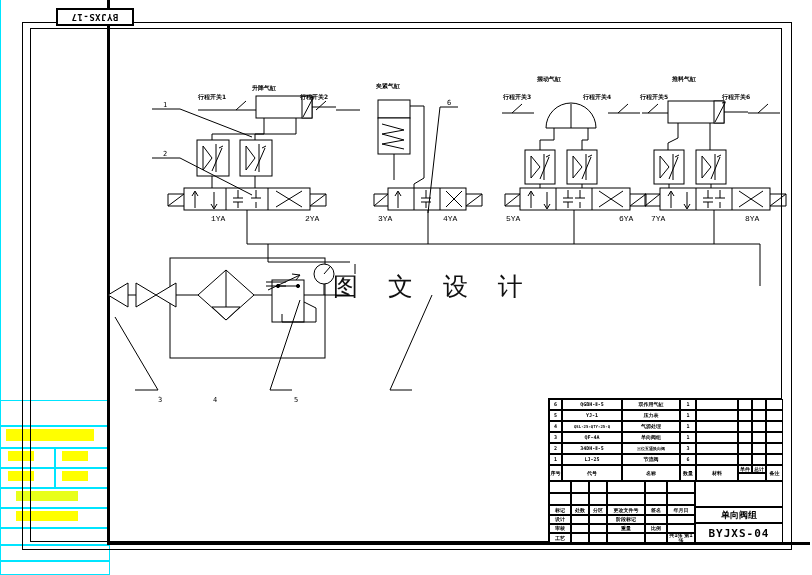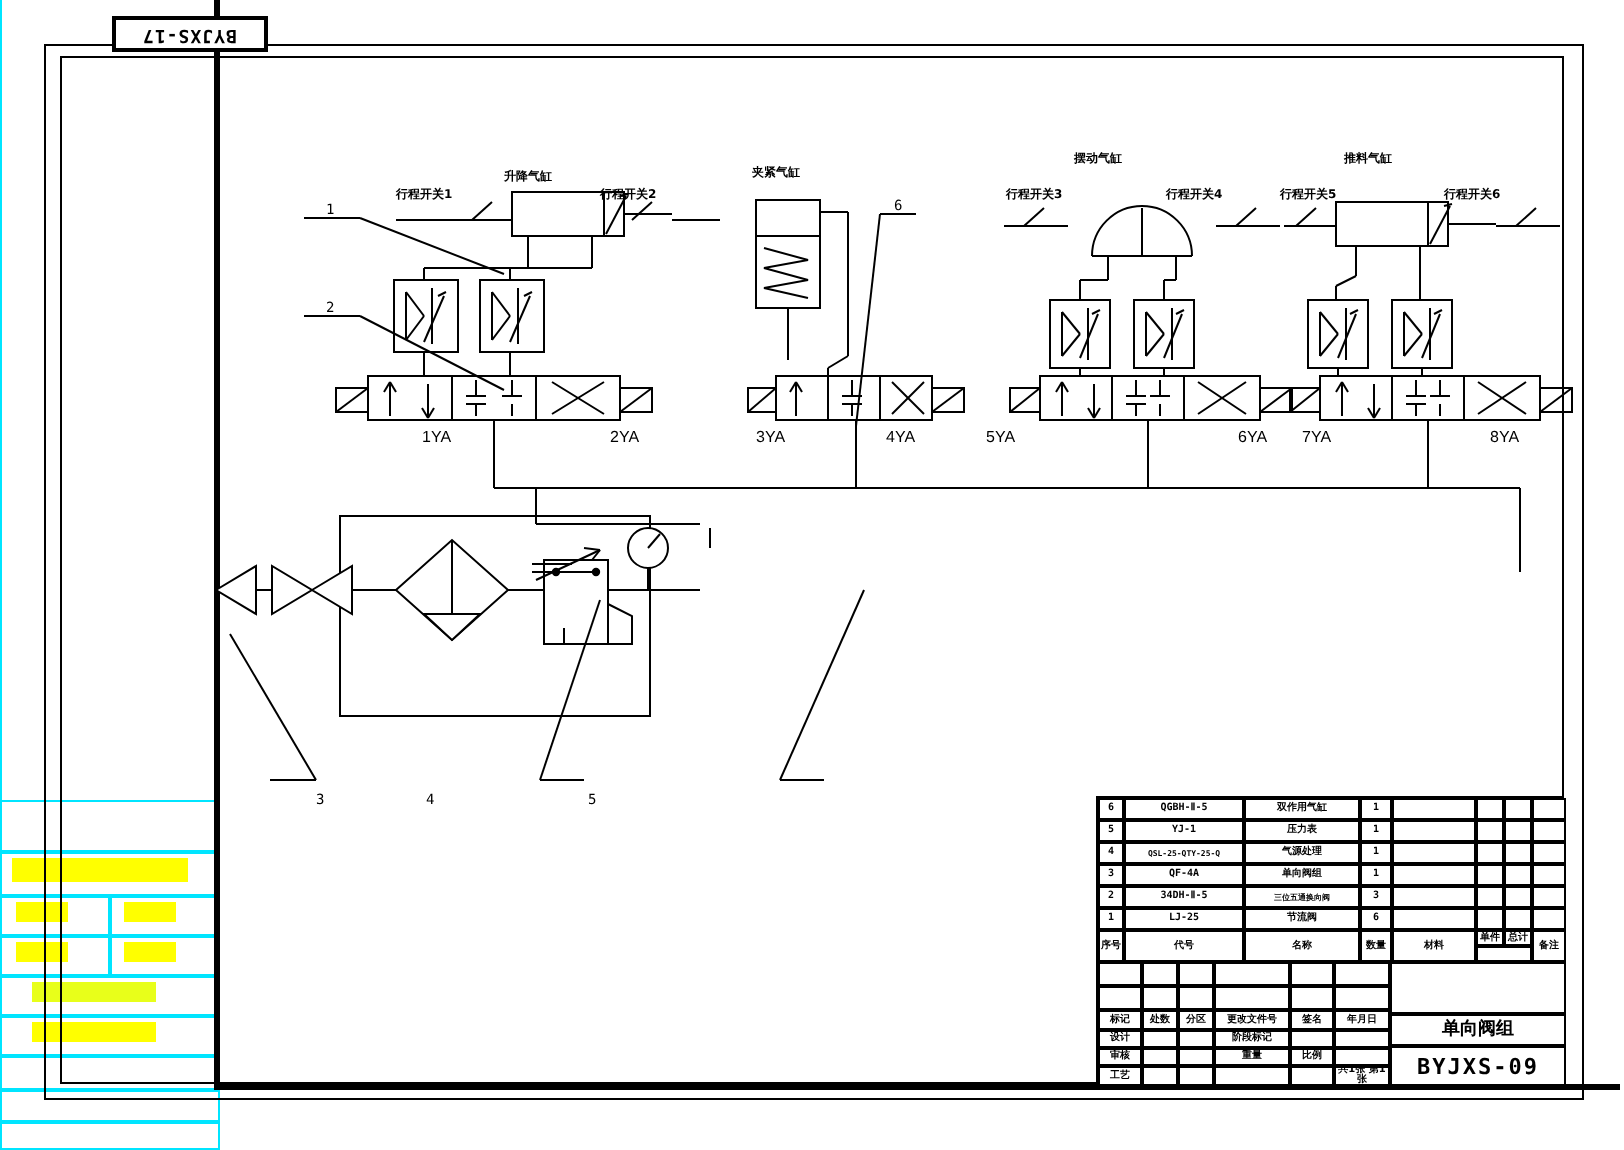--- a/index.html
+++ b/index.html
@@ -33,21 +33,21 @@
 
   
   .ln{position:absolute;background:#000;}
   .hl{height:1px;}
   .vl{width:1px;}
 
   
   .lbl{position:absolute;font-size:6px;color:#000;white-space:nowrap;font-weight:bold;
        font-family:"DejaVu Sans",sans-serif;}
   .ya{position:absolute;font-size:8px;color:#000;white-space:nowrap;
-      font-family:Liberation Sans, sans-serif;}
+      font-family:Liberation Mono, monospace;}
   .num{position:absolute;font-size:7px;color:#000;white-space:nowrap;
        font-family:"DejaVu Sans Mono",monospace;}
 
   
   .tb{position:absolute;box-sizing:border-box;border:1.5px solid #000;background:#fff;}
   .tbc{position:absolute;box-sizing:border-box;border:1px solid #000;
        display:flex;align-items:center;justify-content:center;overflow:hidden;
        font-size:5px;font-weight:bold;color:#000;font-family:"DejaVu Sans",sans-serif;
        line-height:1;text-align:center;background:#fff;}
   .tbc.mono{font-family:"DejaVu Sans Mono",monospace;}
@@ -85,20 +85,21 @@
   </div>
 
   <div class="frameOuter" style="left:22px;top:22px;width:770px;height:528px;"></div>
   <div class="frameInner" style="left:30px;top:28px;width:752px;height:514px;"></div>
 
   <div class="tag" style="left:56px;top:8px;width:78px;height:18px;">
     <span>BYJXS-17</span>
   </div>
 
 
+  <div class="wm" style="left:333px;top:270px;">图 文 设 计</div>
 
   <div>
     <svg style="left:150px;top:88px;" width="210" height="140">
       <g stroke="#000" stroke-width="1" fill="none">
 
         <line x1="48" y1="22" x2="78" y2="22"></line>
         <line x1="78" y1="22" x2="106" y2="22"></line>
         <line x1="86" y1="22" x2="96" y2="13"></line>
 
         <rect x="106" y="8" width="56" height="22" fill="#fff"></rect>
@@ -279,21 +280,21 @@
         <path d="M20 8 L5 8 L5 20 L20 20"></path>
         <line x1="5" y1="20" x2="20" y2="8"></line>
         <path d="M130 8 L146 8 L146 20 L130 20"></path>
         <line x1="130" y1="20" x2="146" y2="8"></line>
         <line x1="74" y1="24" x2="74" y2="40"></line>
       </g>
     </svg>
     <div class="lbl" style="left:503px;top:93px;">行程开关3</div>
     <div class="lbl" style="left:537px;top:75px;">摆动气缸</div>
     <div class="lbl" style="left:583px;top:93px;">行程开关4</div>
-    <div class="ya" style="left:493px;top:214px;">5YA</div>
+    <div class="ya" style="left:506px;top:214px;">5YA</div>
     <div class="ya" style="left:619px;top:214px;">6YA</div>
   </div>
 
   <div>
     <svg style="left:640px;top:88px;" width="150" height="140">
       <g stroke="#000" stroke-width="1" fill="none">
         <line x1="2" y1="25" x2="28" y2="25"></line>
         <line x1="8" y1="25" x2="18" y2="16"></line>
         <line x1="108" y1="25" x2="140" y2="25"></line>
         <line x1="118" y1="25" x2="128" y2="16"></line>
@@ -550,17 +551,17 @@
       <div class="tbc" style="left:96px;top:125px;width:22px;height:9px;">比例</div>
       <div class="tbc" style="left:118px;top:125px;width:28px;height:9px;"></div>
 
       <div class="tbc" style="left:0px;top:134px;width:22px;height:10px;">工艺</div>
       <div class="tbc" style="left:22px;top:134px;width:18px;height:10px;"></div>
       <div class="tbc" style="left:40px;top:134px;width:18px;height:10px;"></div>
       <div class="tbc" style="left:58px;top:134px;width:38px;height:10px;"></div>
       <div class="tbc" style="left:96px;top:134px;width:22px;height:10px;"></div>
       <div class="tbc" style="left:118px;top:134px;width:28px;height:10px;">共1张 第1张</div>
 
-      <div class="tbc dno mono" style="left:146px;top:124px;width:88px;height:20px;border-width:1.5px;">BYJXS-09</div>
+      <div class="tbc dno mono" style="left:146px;top:124px;width:88px;height:20px;border-width:1.5px;">BYJXS-04</div>
     </div>
   </div>
 
 </div>
 
 </body></html>

